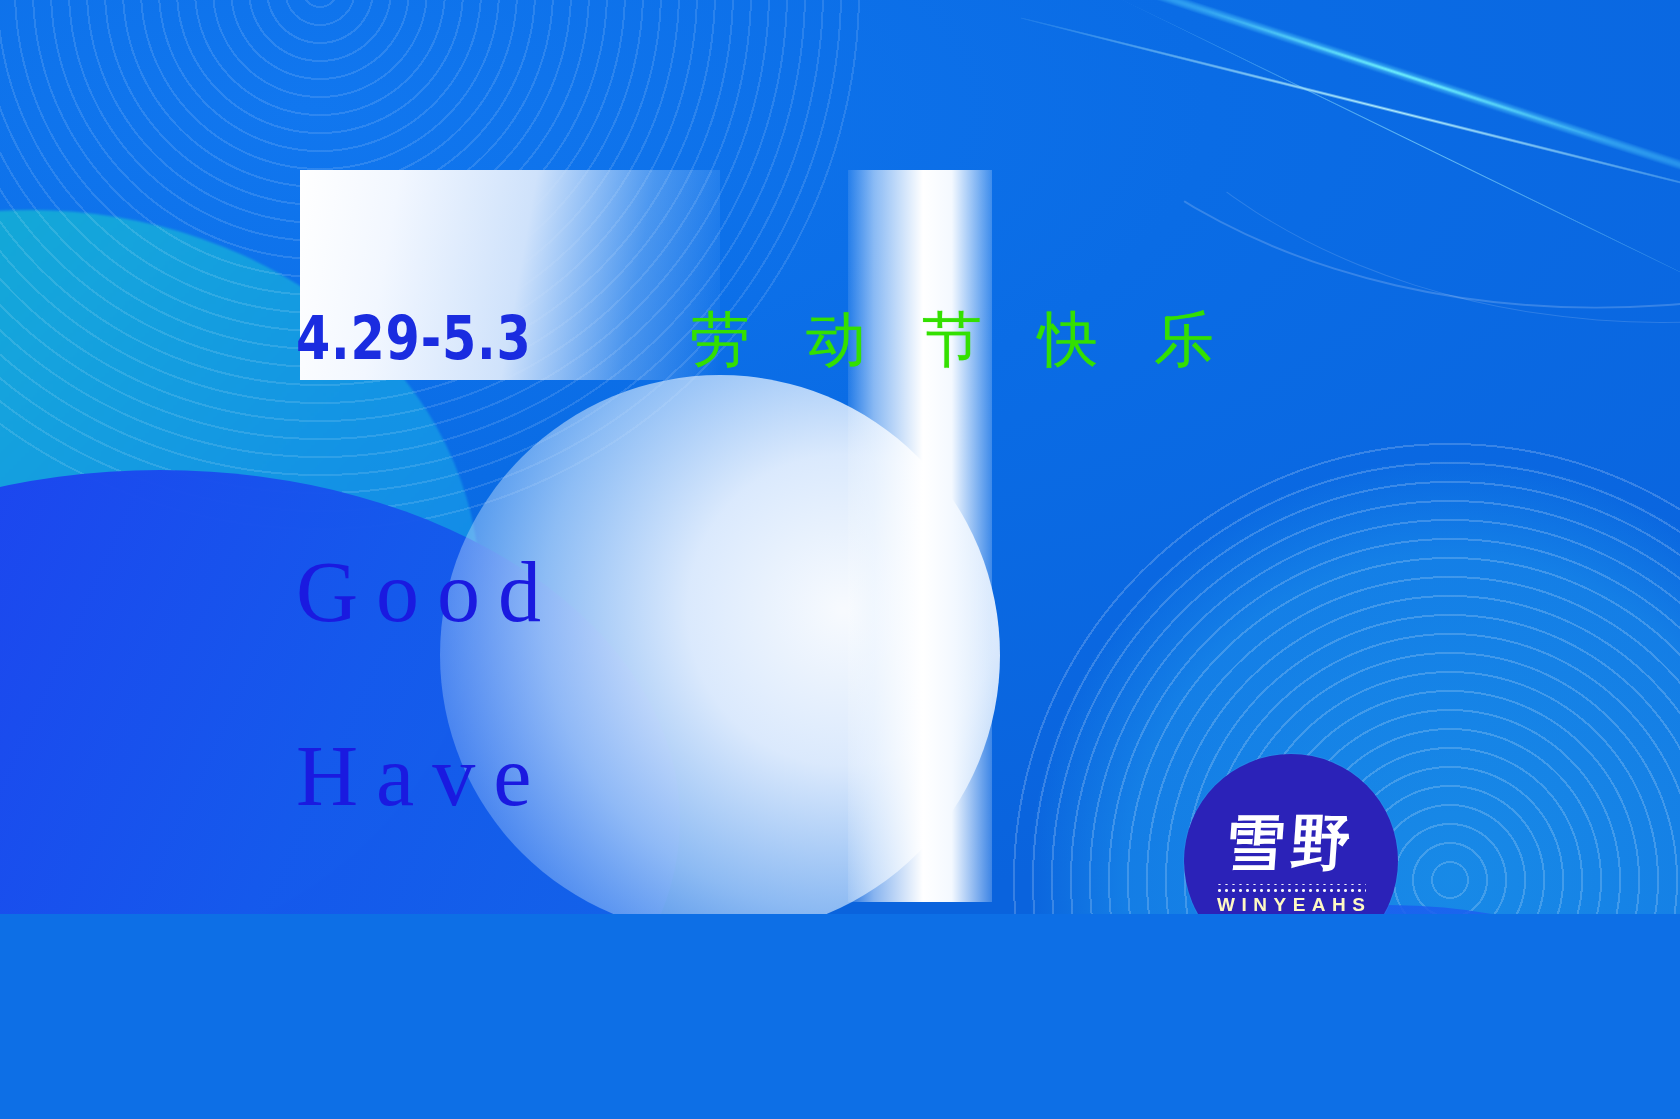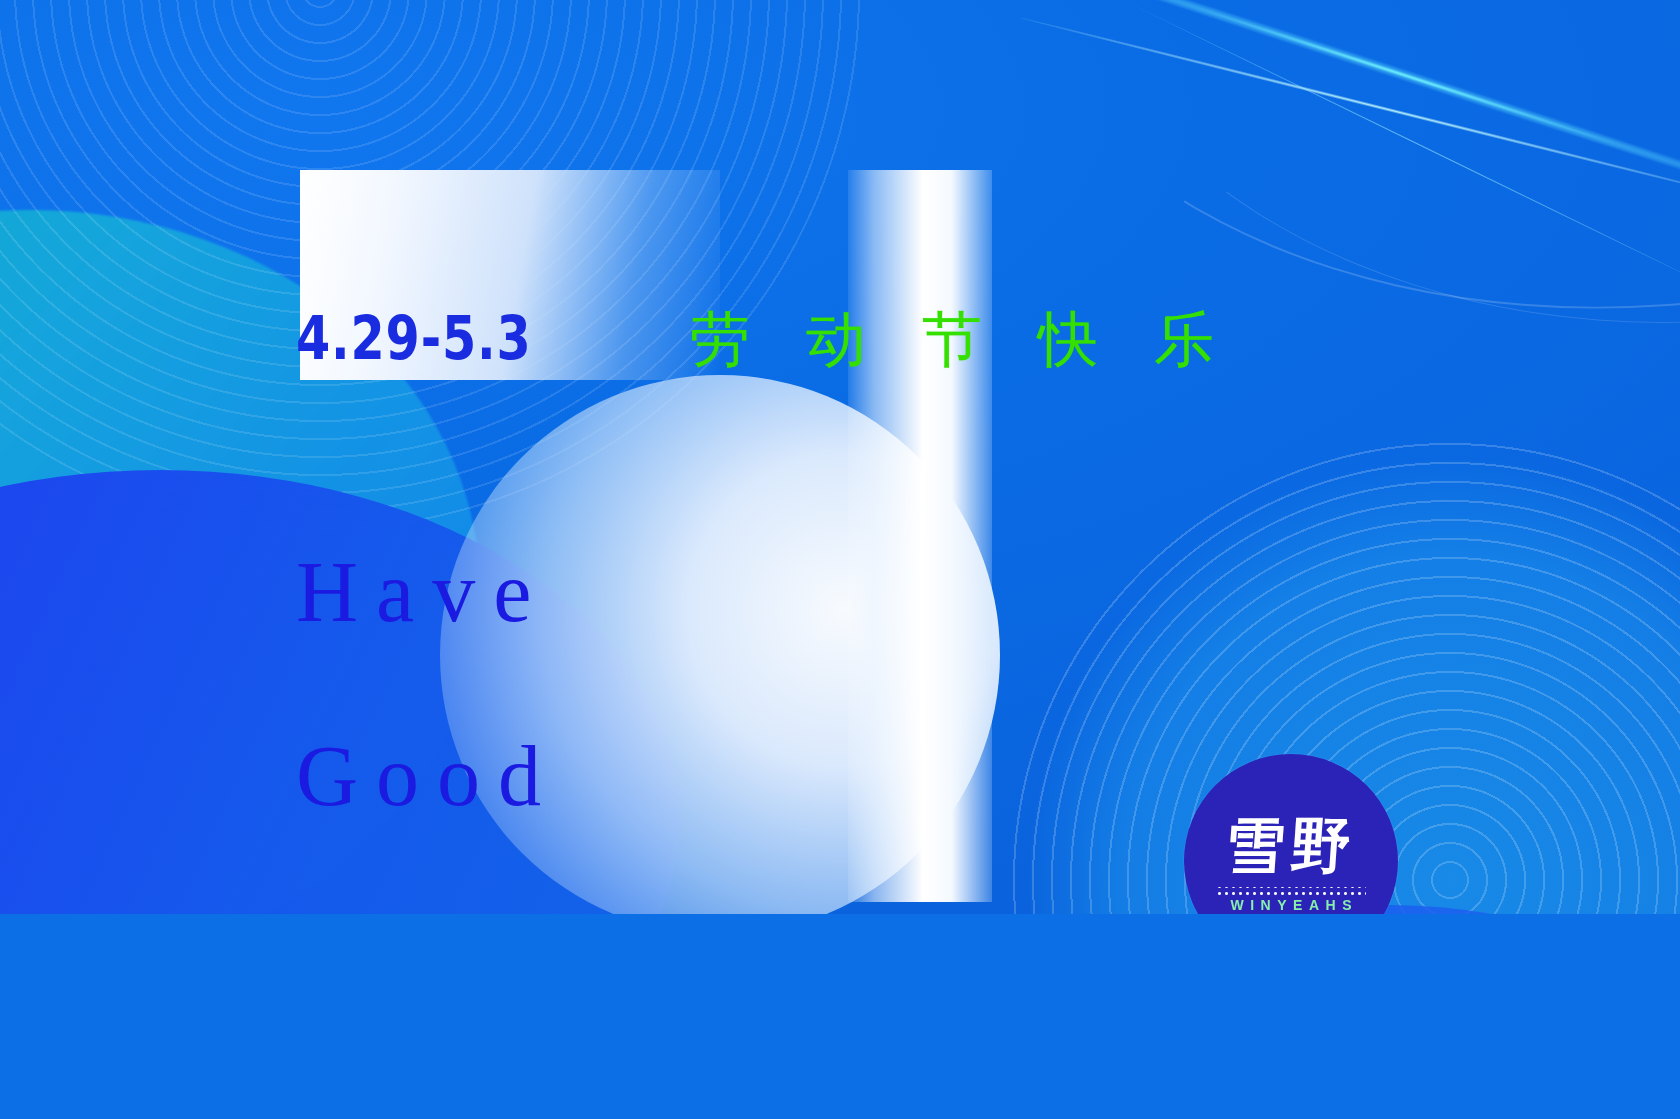--- a/index.html
+++ b/index.html
@@ -138,21 +138,21 @@
     margin-top:6px;transform:skewX(-4deg);
   }
   #logo-dots{
     width:150px;height:10px;margin-top:12px;
     background-image:radial-gradient(circle, #ffffff 1.3px, rgba(255,255,255,0) 1.6px);
     background-size:7px 7px;background-position:0 3px;
     opacity:.95;
   }
   #logo-en{
     font-family:"Liberation Sans",sans-serif;
-    font-size:14px;font-weight:bold;letter-spacing:6.5px;color:#86efac;
+    font-size:19px;font-weight:bold;letter-spacing:6.5px;color:#fef9c3;
     text-indent:6.5px;
   }
 </style>
 </head>
 <body>
 
 <div id="stage">
 
   <div class="layer" id="blob-teal"></div>
   <div class="layer" id="rings-tl"></div>
@@ -170,22 +170,22 @@
   <div id="num51">
     <div class="n5-top"></div>
     <div class="n5-bowl"></div>
     <div class="n1-bar"></div>
   </div>
 
   <div id="date-text">4.29-5.3</div>
   <div id="greeting-cn">劳动节快乐</div>
 
   <div id="slogan">
+    <div>Good</div>
     <div>Have</div>
-    <div>Good</div>
   </div>
 
   <div id="logo">
     <div id="logo-cn">雪野</div>
     <div id="logo-dots"></div>
     <div id="logo-en">WINYEAHS</div>
   </div>
 
 </div>
 

